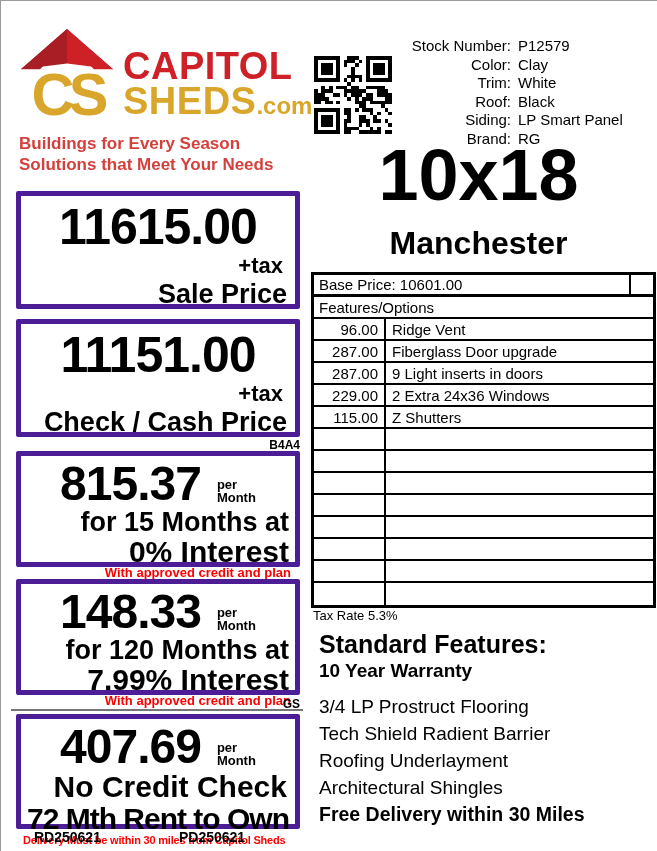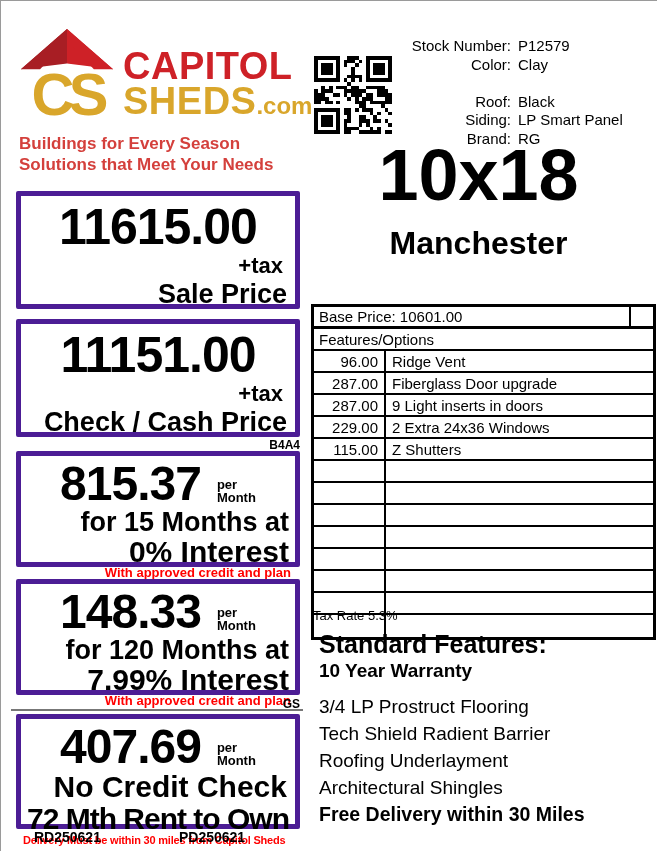--- a/index.html
+++ b/index.html
@@ -41,21 +41,21 @@
   
   .stock { position:absolute; left:310px; top:36px; width:345px; font-size:15px; line-height:18.5px; }
   .stock-row { display:flex; }
   .stock-label { width:200px; text-align:right; flex:0 0 auto; }
   .stock-value { margin-left:7px; }
   .qr { position:absolute; left:313px; top:55px; width:78px; height:78px; }
   
   .size-title { position:absolute; left:305px; top:138px; width:345px; text-align:center; font-weight:bold; font-size:72px; letter-spacing:0; line-height:1.0; }
   .model-title { position:absolute; left:305px; top:224px; width:345px; text-align:center; font-weight:bold; font-size:32px; }
   
-  .opt-table { position:absolute; left:310px; top:271px; width:345px; border:3px solid #000; box-sizing:border-box; font-size:15px; background:#fff;margin-top:32px; }
+  .opt-table { position:absolute; left:310px; top:271px; width:345px; border:3px solid #000; box-sizing:border-box; font-size:15px; background:#fff; }
   .t-row { display:flex; height:22px; border-bottom:2px solid #000; box-sizing:border-box; align-items:center; }
   .t-row:last-child { border-bottom:none; }
   .t-row.base { border-bottom:3px solid #000; }
   .t-cell-base { flex:1; padding-left:5px; border-right:2px solid #000; align-self:stretch; display:flex; align-items:center; }
   .t-cell-corner { width:22px; flex:0 0 auto; align-self:stretch; }
   .t-cell-full { flex:1; padding-left:5px; }
   .t-cell-price { width:64px; flex:0 0 auto; text-align:right; padding-right:6px; border-right:2px solid #000; align-self:stretch; display:flex; align-items:center; justify-content:flex-end; }
   .t-cell-desc { flex:1; padding-left:6px; }
   .tax-note { position:absolute; left:312px; top:607px; font-size:13px; }
   
@@ -96,20 +96,21 @@
   <div class="stock" id="stock-rows">
       <div class="stock-row">
         <div class="stock-label">Stock Number:</div>
         <div class="stock-value">P12579</div>
       </div>
       <div class="stock-row">
         <div class="stock-label">Color:</div>
         <div class="stock-value">Clay</div>
       </div>
       <div class="stock-row">
+        <div class="stock-label">Trim:</div>
         <div class="stock-value">White</div>
       </div>
       <div class="stock-row">
         <div class="stock-label">Roof:</div>
         <div class="stock-value">Black</div>
       </div>
       <div class="stock-row">
         <div class="stock-label">Siding:</div>
         <div class="stock-value">LP Smart Panel</div>
       </div>

